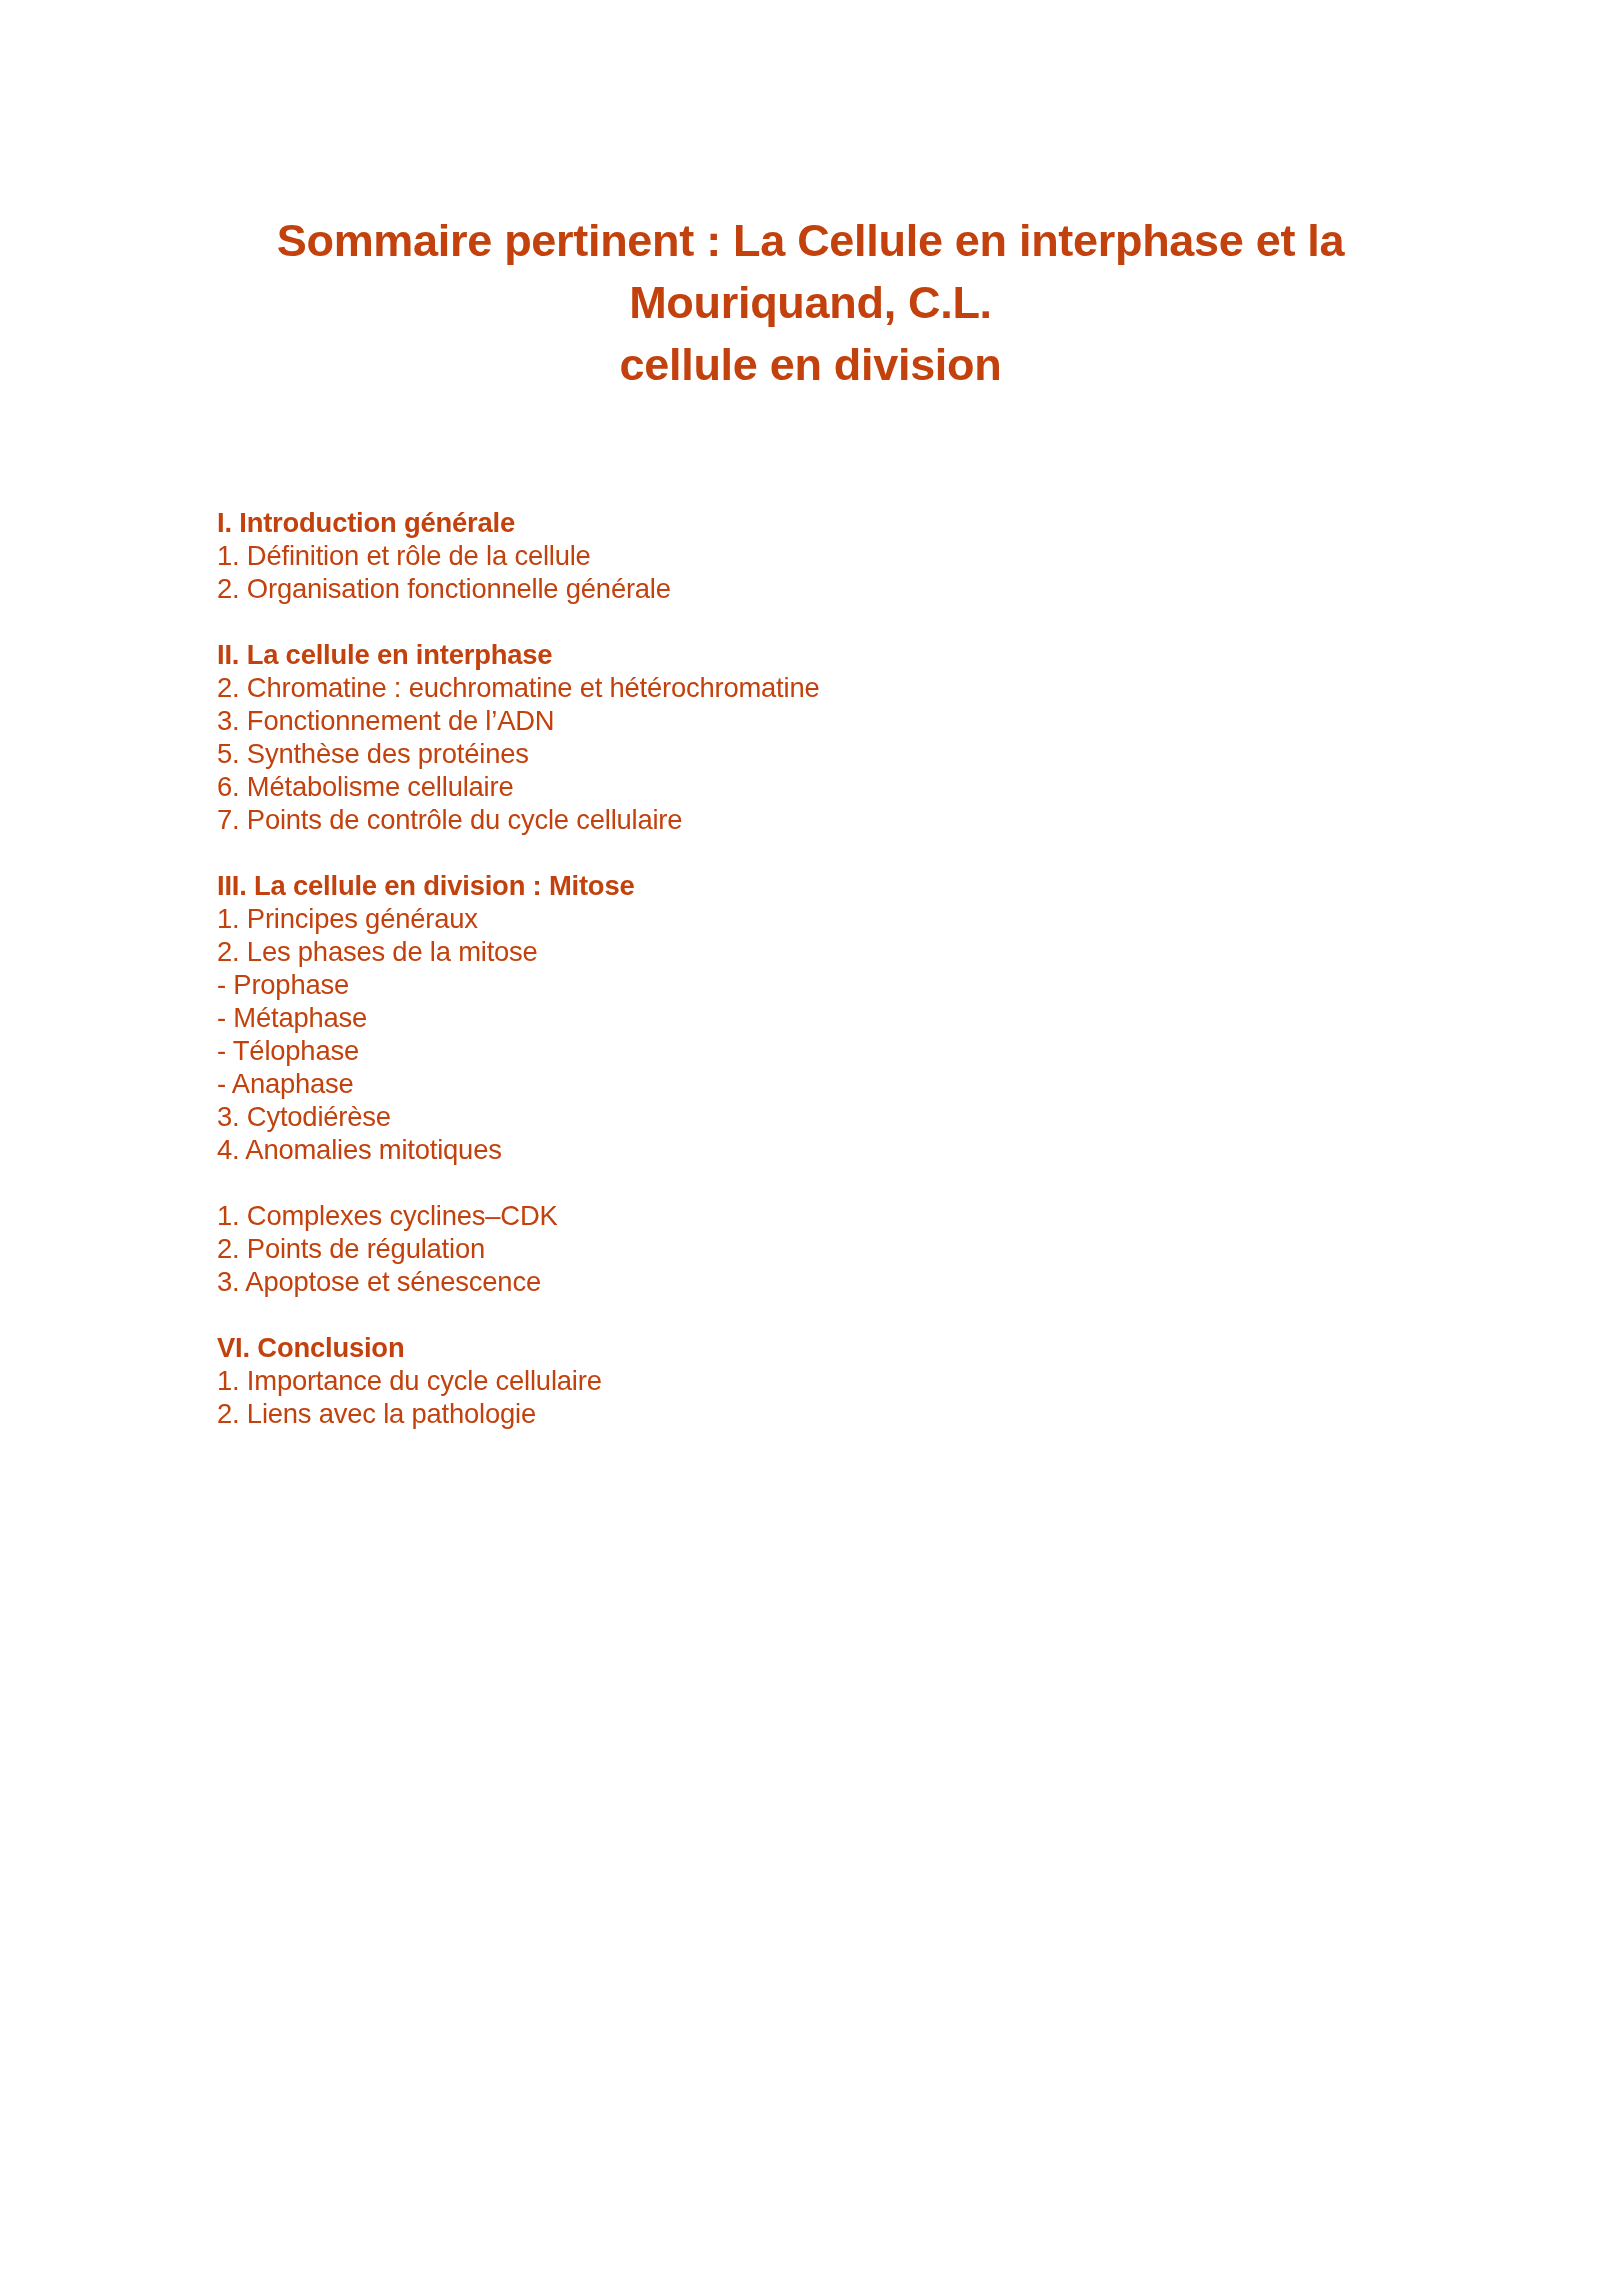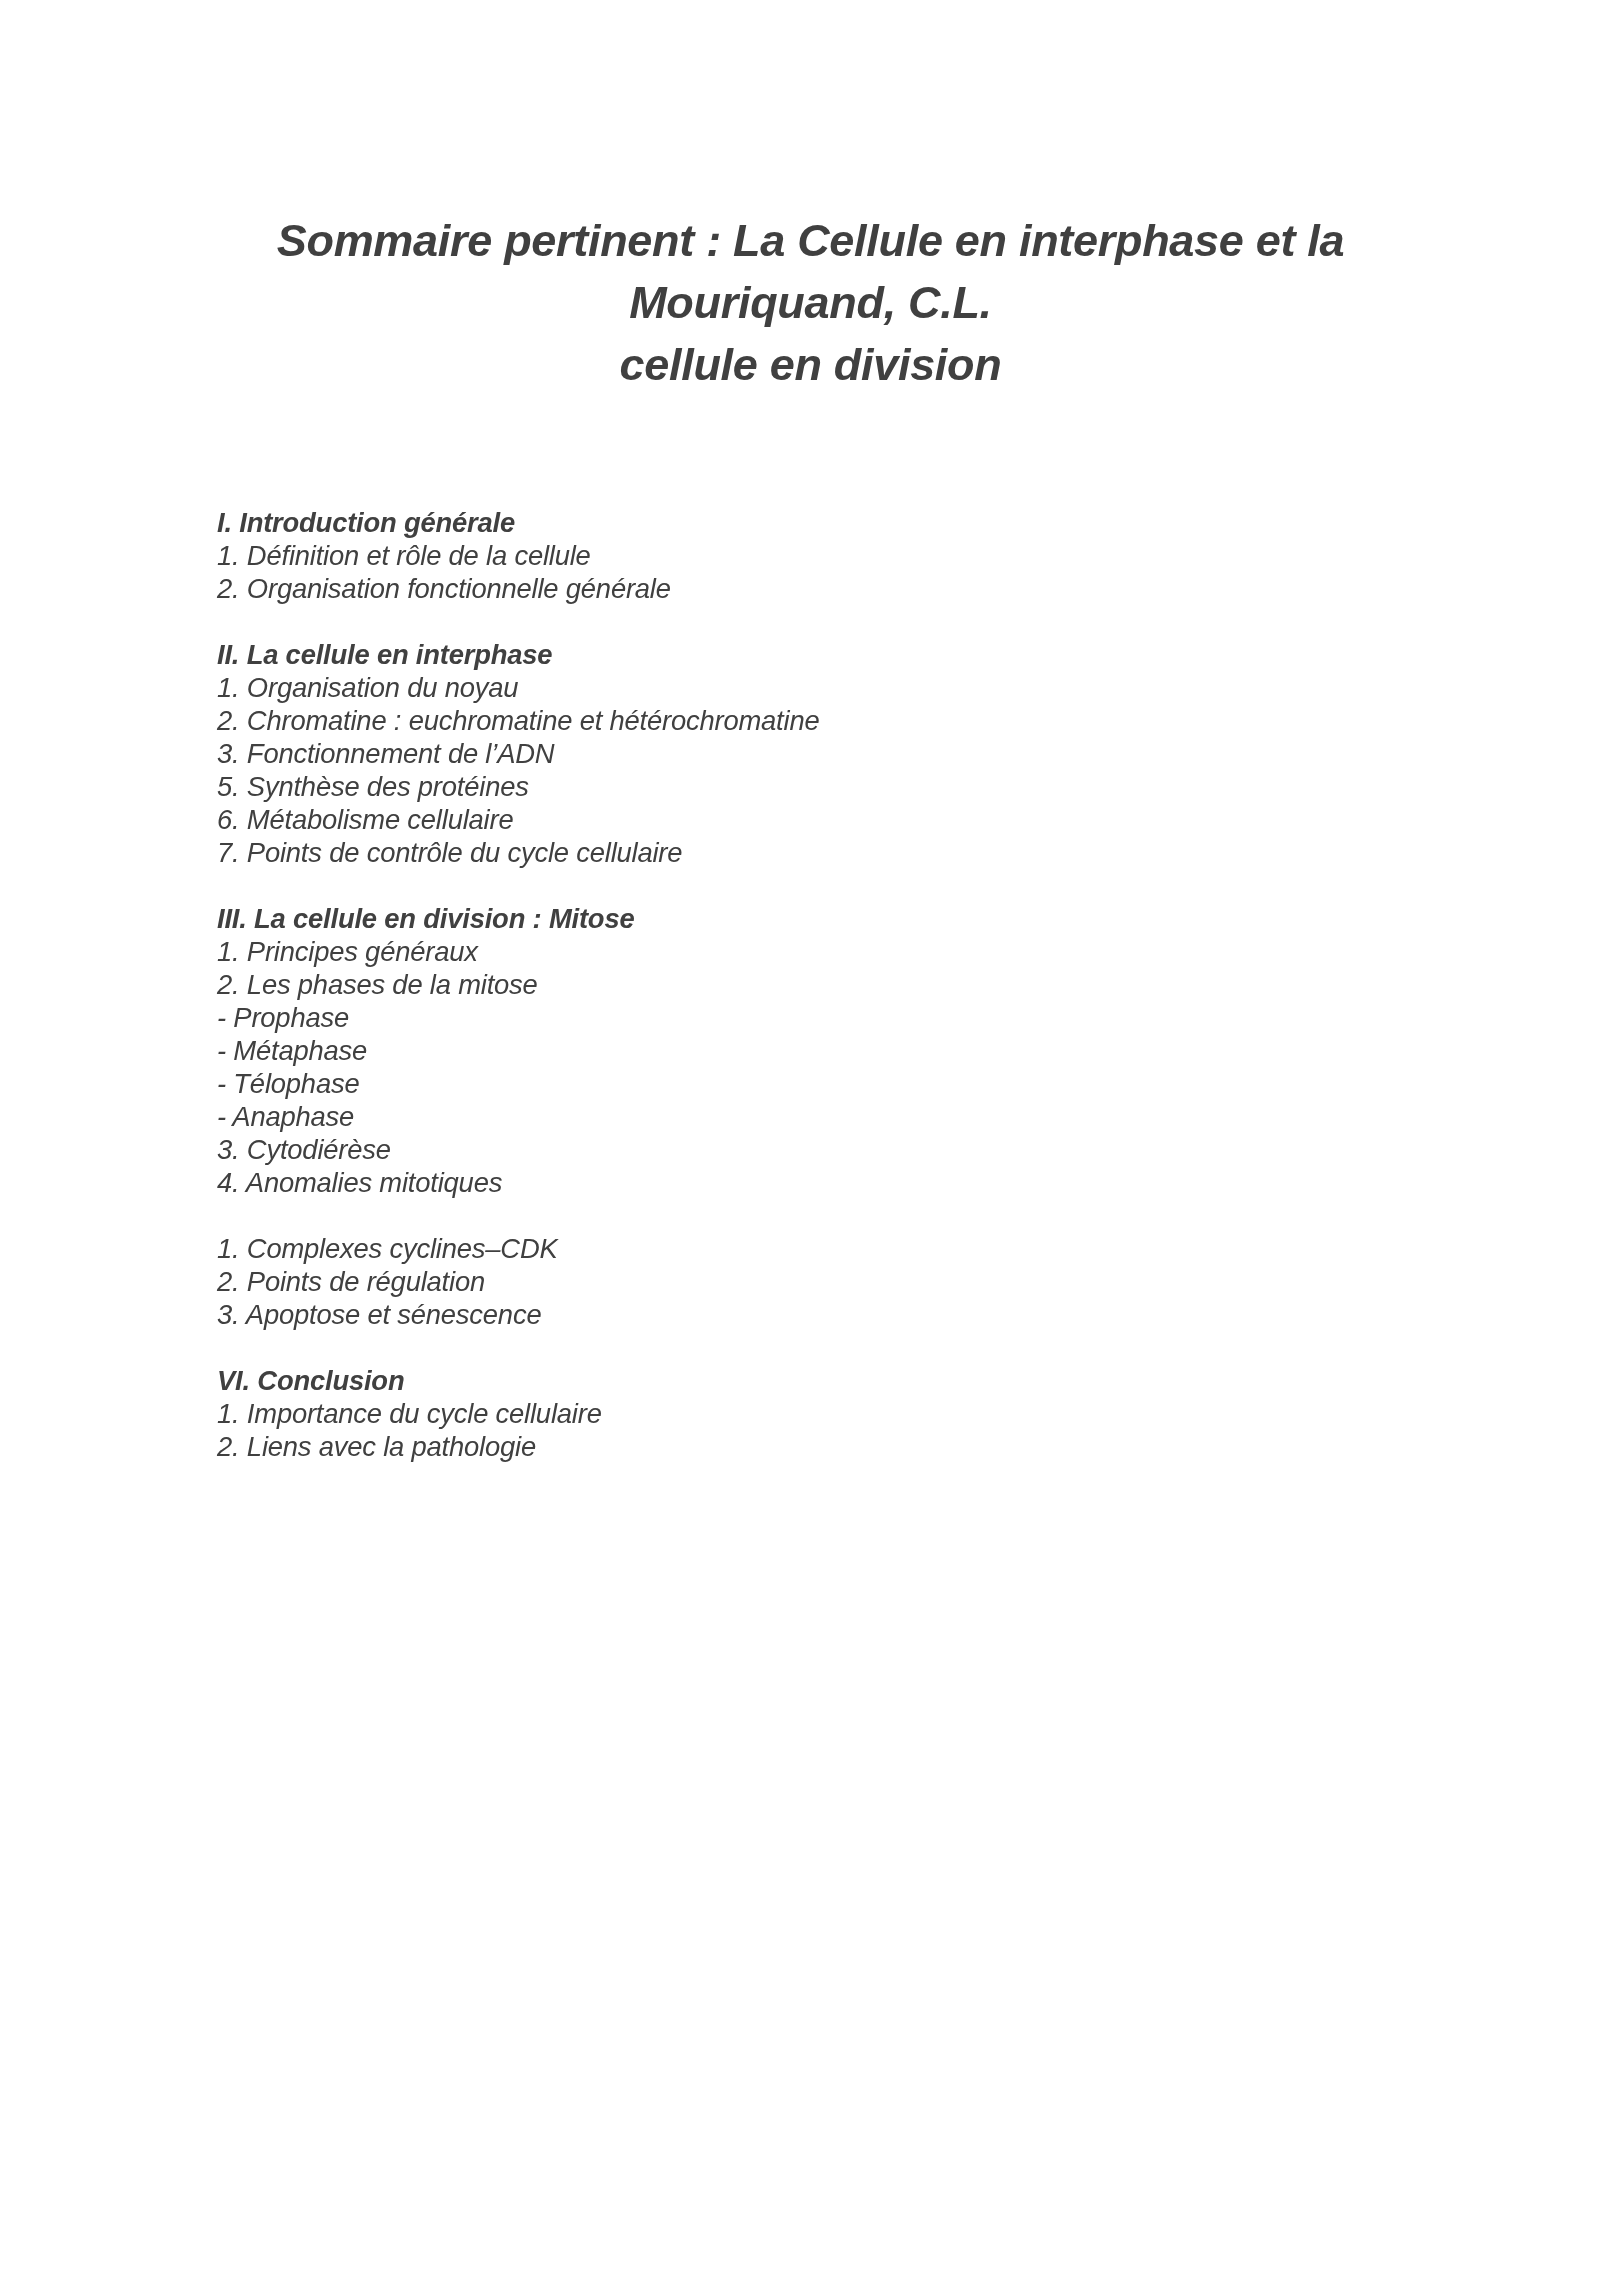--- a/index.html
+++ b/index.html
@@ -10,23 +10,22 @@
     width: 1621px;
     height: 2293px;
     background: #ffffff;
     font-family: "Liberation Sans", sans-serif;
   }
   .page {
     position: relative;
     width: 1621px;
     height: 2293px;
     background: #ffffff;
-    color: #404040;
+    color: #c2410c;
     overflow: hidden;
-    font-style: italic;
   }
   .title {
     position: absolute;
     top: 210px;
     left: 0;
     width: 100%;
     margin: 0;
     text-align: center;
     font-size: 45px;
     font-weight: 700;
@@ -65,21 +64,20 @@
     <span class="title-line">cellule en division</span>
   </h1>
   <div class="toc">
       <div class="toc-section">
         <div class="toc-heading">I. Introduction générale</div>
         <div class="toc-item">1. Définition et rôle de la cellule</div>
         <div class="toc-item">2. Organisation fonctionnelle générale</div>
       </div>
       <div class="toc-section">
         <div class="toc-heading">II. La cellule en interphase</div>
-        <div class="toc-item">1. Organisation du noyau</div>
         <div class="toc-item">2. Chromatine : euchromatine et hétérochromatine</div>
         <div class="toc-item">3. Fonctionnement de l’ADN</div>
         <div class="toc-item">5. Synthèse des protéines</div>
         <div class="toc-item">6. Métabolisme cellulaire</div>
         <div class="toc-item">7. Points de contrôle du cycle cellulaire</div>
       </div>
       <div class="toc-section">
         <div class="toc-heading">III. La cellule en division : Mitose</div>
         <div class="toc-item">1. Principes généraux</div>
         <div class="toc-item">2. Les phases de la mitose</div>

